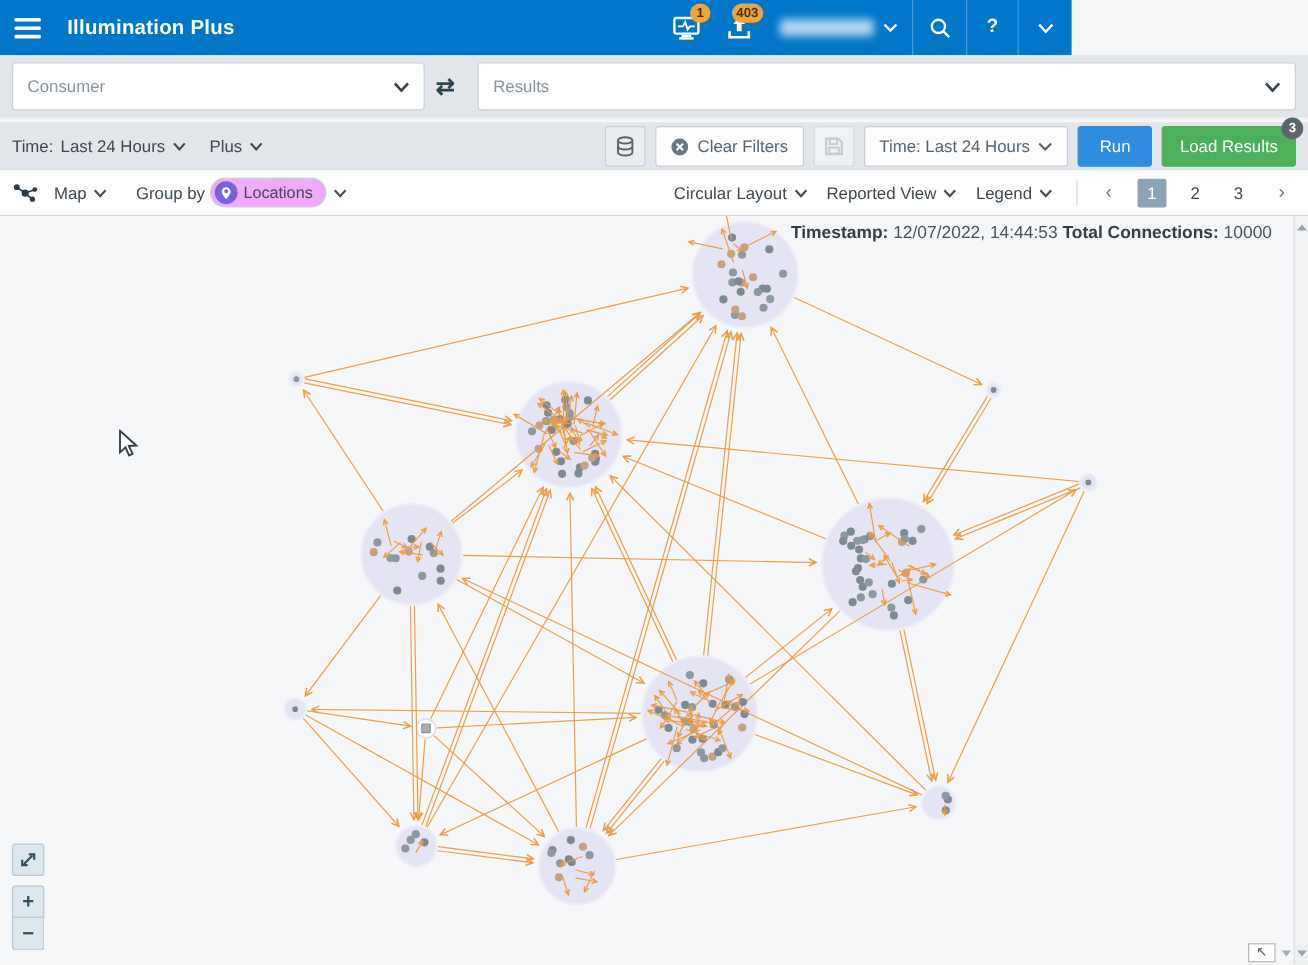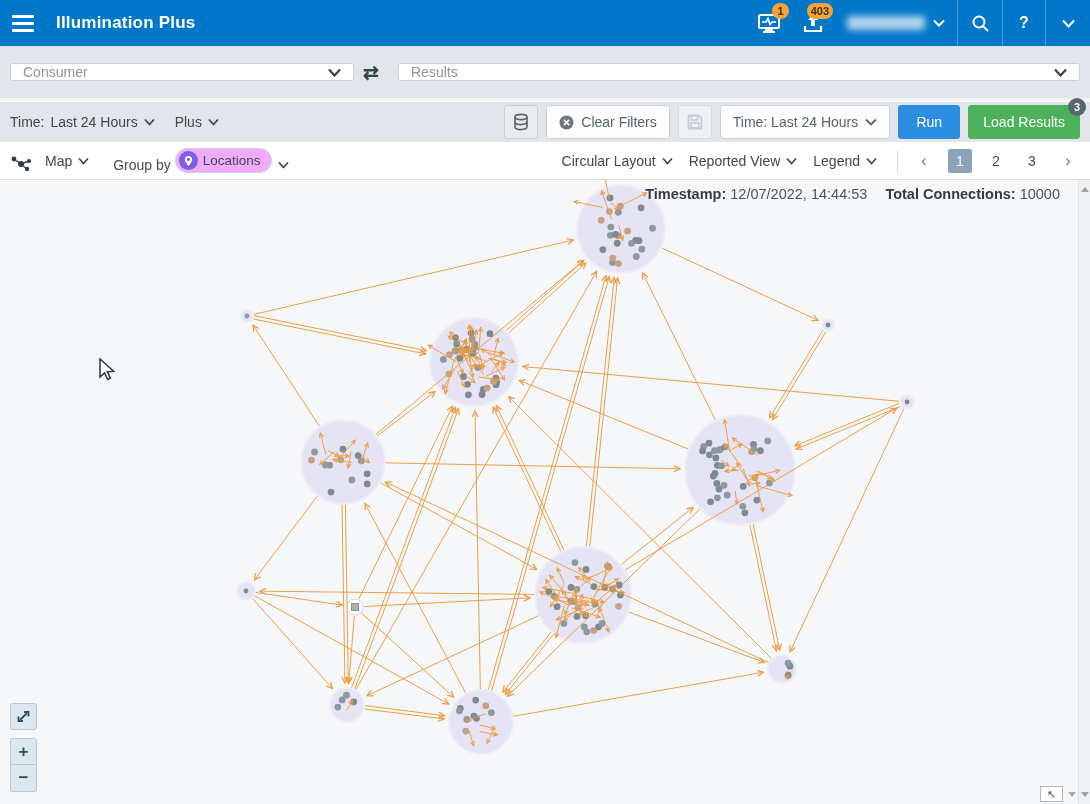--- a/index.html
+++ b/index.html
@@ -1,71 +1,71 @@
 <!DOCTYPE html>
 <html><head>
 <meta charset="utf-8">
 <style>
   * { box-sizing: border-box; margin: 0; padding: 0; }
   html,body { width:1090px; height:804px; overflow:hidden; }
   body { font-family:"Liberation Sans", sans-serif; background:#f5f7f8; }
   .app { position:relative; width:1090px; height:804px; }
 
   
-  .topbar { position:absolute; top:0; left:0; width:1090px; height:46px; background:#0077c8; display:flex; align-items:center; }
+  .topbar { position:absolute; top:0; left:0; width:893px; height:46px; background:#0077c8; display:flex; align-items:center; }
   .hamburger { width:46px; height:46px; background:none; border:none; cursor:pointer; display:flex; flex-direction:column; justify-content:center; align-items:center; gap:4px; }
   .hamburger span { display:block; width:22px; height:3px; background:#fff; border-radius:1px; }
   .app-title { color:#fff; font-size:17px; font-weight:bold; margin-left:10px; letter-spacing:.2px; }
   .topbar-right { margin-left:auto; display:flex; align-items:center; height:46px; }
   .hdr-iconbtn { position:relative; width:44px; height:46px; background:none; border:none; display:flex; align-items:center; justify-content:center; cursor:pointer; }
   .badge { position:absolute; top:3px; right:2px; min-width:17px; height:16px; padding:0 4px; background:#f2a33c; color:#4a3407; border-radius:9px; font-size:11px; font-weight:bold; line-height:16px; text-align:center; }
   .user-menu { display:flex; align-items:center; gap:8px; padding:0 12px; height:46px; cursor:pointer; }
   .user-blur { width:78px; height:14px; border-radius:3px; background:rgba(210,230,248,.85); filter:blur(3.5px); }
   .hdr-sep { width:1px; height:46px; background:rgba(255,255,255,.28); }
   .hdr-help { color:#fff; font-size:16px; font-weight:bold; background:none; border:none; width:42px; height:46px; cursor:pointer; }
 
   
   .filter-row { position:absolute; top:46px; left:0; width:1090px; height:54px; background:#e2e5e9; border-bottom:2px solid #f2f3f5; display:flex; align-items:center; padding:0 10px; }
-  .select { height:18px; background:#fff; border:1px solid #cbd2d8; border-radius:3px; display:flex; align-items:center; padding:0 12px; font-size:14px; color:#8a949c; cursor:pointer; }
+  .select { height:40px; background:#fff; border:1px solid #cbd2d8; border-radius:3px; display:flex; align-items:center; padding:0 12px; font-size:14px; color:#8a949c; cursor:pointer; }
   .select .spacer { flex:1; }
   .sel-consumer { width:344px; }
   .sel-provider { width:338px; }
   .sel-service { flex:1; }
   .swap-btn { width:30px; height:34px; background:none; border:none; font-size:19px; font-weight:bold; color:#2f4550; cursor:pointer; margin:0 2px; }
 
   
   .action-row { position:absolute; top:102px; left:0; width:1090px; height:40px; background:#e2e5e9; display:flex; align-items:center; padding:0 10px; font-size:14px; color:#3d4850; }
   .txtbtn { background:none; border:none; font-size:14px; color:#3d4850; display:flex; align-items:center; gap:6px; cursor:pointer; padding:4px 6px; }
   .action-right { margin-left:auto; display:flex; align-items:center; gap:8px; }
   .btn { height:34px; border-radius:3px; font-size:14px; display:flex; align-items:center; justify-content:center; cursor:pointer; }
   .btn-tool { width:34px; background:#e9edf0; border:1px solid #c8d1d8; color:#55646e; }
   .btn-tool.disabled { background:#eef1f3; border-color:#d6dde2; cursor:default; }
   .btn-light { background:#fdfdfe; border:1px solid #c8d1d8; color:#55646e; padding:0 12px; gap:7px; }
   .btn-run { width:62px; background:#2d8de0; border:1px solid #2d8de0; color:#fff; }
   .btn-load { position:relative; background:#4cb15a; border:1px solid #4cb15a; color:#fff; padding:0 14px; }
   .load-badge { position:absolute; top:-8px; right:-7px; width:18px; height:18px; background:#5a6771; color:#fff; border-radius:50%; font-size:11px; font-weight:bold; line-height:18px; text-align:center; }
 
   
   .map-toolbar { position:absolute; top:142px; left:0; width:1090px; height:38px; background:#fff; border-bottom:1px solid #d7dbdf; display:flex; align-items:center; padding:0 10px; font-size:14px; color:#3f4b55; }
-  .mt-left, .mt-right { display:flex; align-items:flex-end; }
+  .mt-left, .mt-right { display:flex; align-items:center; }
   .mt-right { margin-left:auto; gap:4px; }
   .groupby-label { margin:0 4px 0 18px; }
   .pill { display:flex; align-items:center; gap:5px; background:#f0abfc; border:1px solid #c9d3e0; border-radius:13px; padding:2px 10px 2px 3px; height:25px; cursor:pointer; font-size:13.5px; color:#3f4b55; }
   .pin-circle { width:19px; height:19px; border-radius:50%; background:#7b5fe8; display:flex; align-items:center; justify-content:center; }
   .mt-divider { width:1px; height:22px; background:#d7dbdf; margin:0 10px; }
   .pager { display:flex; align-items:center; gap:12px; }
   .page-btn { background:none; border:none; font-size:14px; color:#3f4b55; cursor:pointer; width:24px; height:24px; line-height:24px; text-align:center; padding:0; }
   .page-btn.active { background:#8ba4b6; color:#fff; border-radius:2px; }
   .page-arrow { color:#6b7780; font-size:16px; }
 
   
   .canvas { position:absolute; top:180px; left:0; width:1090px; height:624px; background:#f5f7f8; overflow:hidden; }
   #graph-svg { position:absolute; top:0; left:0; }
   .stamp { position:absolute; top:6px; right:30px; font-size:14.5px; color:#4a555e; }
-  .stamp b { color:#343d45; margin-left:14px; }
+  .stamp b { color:#343d45; }
   .stamp b:first-child { margin-left:0; }
 
   .zoom-controls { position:absolute; left:10px; bottom:12px; width:28px; }
   .zbtn { width:27px; height:27px; background:#dde7ee; border:1px solid #b9c8d4; color:#31505e; border-radius:3px; cursor:pointer; font-size:17px; font-weight:bold; display:flex; align-items:center; justify-content:center; }
   .zbtn.expand { margin-bottom:8px; }
   .zbtn.zin { border-radius:3px 3px 0 0; }
   .zbtn.zout { border-radius:0 0 3px 3px; border-top:none; }
 
   .vscroll { position:absolute; top:0; right:0; width:12px; height:624px; background:#eef0f2; border-left:1px solid #e0e3e6; }
   .tri-up { position:absolute; top:7px; left:2px; width:0; height:0; border-left:4px solid transparent; border-right:4px solid transparent; border-bottom:5px solid #9aa1a7; }

